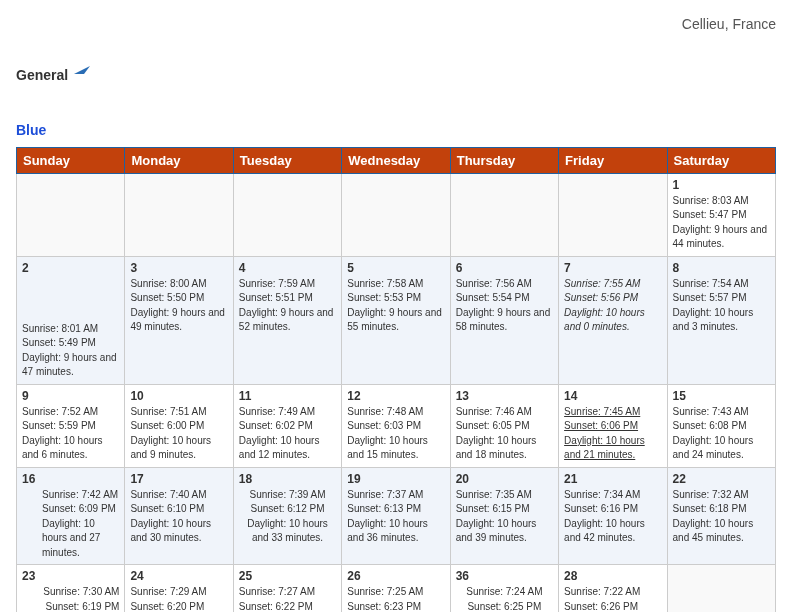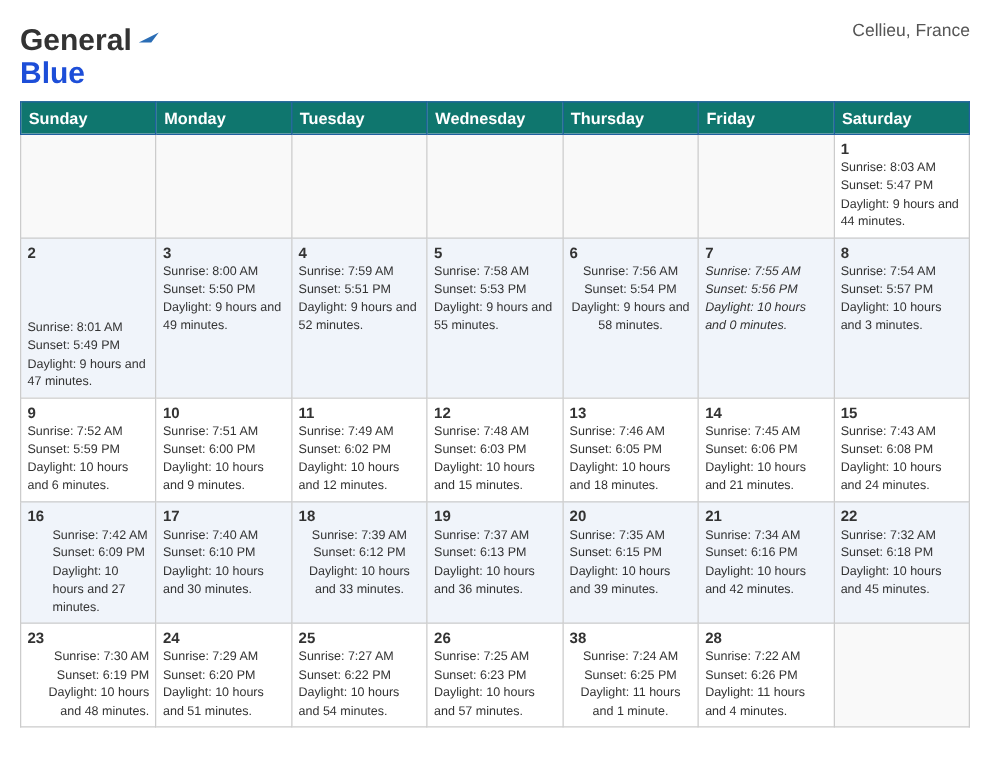--- a/index.html
+++ b/index.html
@@ -14,23 +14,24 @@
       display: flex;
       justify-content: space-between;
       align-items: flex-start;
       margin-bottom: 8px;
     }
     .logo {
       display: flex;
       align-items: center;
     }
     .logo-text {
-      font-size: 24px;
+      font-size: 14px;
       font-weight: bold;
       line-height: 1.1;
+      margin-top: 40px;
     }
     .logo-general { color: #333; }
     .logo-blue { color: #1d4ed8; }
     .logo-icon {
       width: 24px;
       height: 24px;
       margin-left: 2px;
     }
     .title-block {
       text-align: right;
@@ -43,21 +44,21 @@
     .location {
       font-size: 14px;
       color: #555;
     }
     .calendar {
       width: 100%;
       border-collapse: collapse;
       border: 1px solid #ccc;
     }
     .calendar th {
-      background: #0f766e;
+      background: #c2410c;
       color: #fff;
       font-size: 13px;
       font-weight: bold;
       padding: 5px 6px;
       text-align: left;
       border: 1px solid #2060a0;
     }
     .calendar td {
       vertical-align: top;
       border: 1px solid #ccc;
@@ -154,21 +155,21 @@
 Daylight: 9 hours and 52 minutes.</div>
         </td>
         <td>
           <span class="day-num">5</span>
           <div class="day-info" style="white-space: pre-line;">Sunrise: 7:58 AM
 Sunset: 5:53 PM
 Daylight: 9 hours and 55 minutes.</div>
         </td>
         <td>
           <span class="day-num">6</span>
-          <div class="day-info" style="white-space: pre-line; text-align: center;">Sunrise: 7:56 AM
+          <div class="day-info" style="white-space: pre-line;">Sunrise: 7:56 AM
 Sunset: 5:54 PM
 Daylight: 9 hours and 58 minutes.</div>
         </td>
         <td>
           <span class="day-num">7</span>
           <div class="day-info" style="white-space: pre-line; font-style: italic;">Sunrise: 7:55 AM
 Sunset: 5:56 PM
 Daylight: 10 hours and 0 minutes.</div>
         </td>
         <td>
@@ -204,21 +205,21 @@
 Daylight: 10 hours and 15 minutes.</div>
         </td>
         <td>
           <span class="day-num">13</span>
           <div class="day-info" style="white-space: pre-line;">Sunrise: 7:46 AM
 Sunset: 6:05 PM
 Daylight: 10 hours and 18 minutes.</div>
         </td>
         <td>
           <span class="day-num">14</span>
-          <div class="day-info" style="white-space: pre-line;">Sunrise: 7:45 AM
+          <div class="day-info" style="white-space: pre-line; text-decoration: underline;">Sunrise: 7:45 AM
 Sunset: 6:06 PM
 Daylight: 10 hours and 21 minutes.</div>
         </td>
         <td>
           <span class="day-num">15</span>
           <div class="day-info" style="white-space: pre-line;">Sunrise: 7:43 AM
 Sunset: 6:08 PM
 Daylight: 10 hours and 24 minutes.</div>
         </td>
       </tr>
@@ -285,21 +286,21 @@
 Sunset: 6:22 PM
 Daylight: 10 hours and 54 minutes.</div>
         </td>
         <td>
           <span class="day-num">26</span>
           <div class="day-info" style="white-space: pre-line;">Sunrise: 7:25 AM
 Sunset: 6:23 PM
 Daylight: 10 hours and 57 minutes.</div>
         </td>
         <td>
-          <span class="day-num">38</span>
+          <span class="day-num">36</span>
           <div class="day-info" style="white-space: pre-line; text-align: center;">Sunrise: 7:24 AM
 Sunset: 6:25 PM
 Daylight: 11 hours and 1 minute.</div>
         </td>
         <td>
           <span class="day-num">28</span>
           <div class="day-info" style="white-space: pre-line;">Sunrise: 7:22 AM
 Sunset: 6:26 PM
 Daylight: 11 hours and 4 minutes.</div>
         </td>

